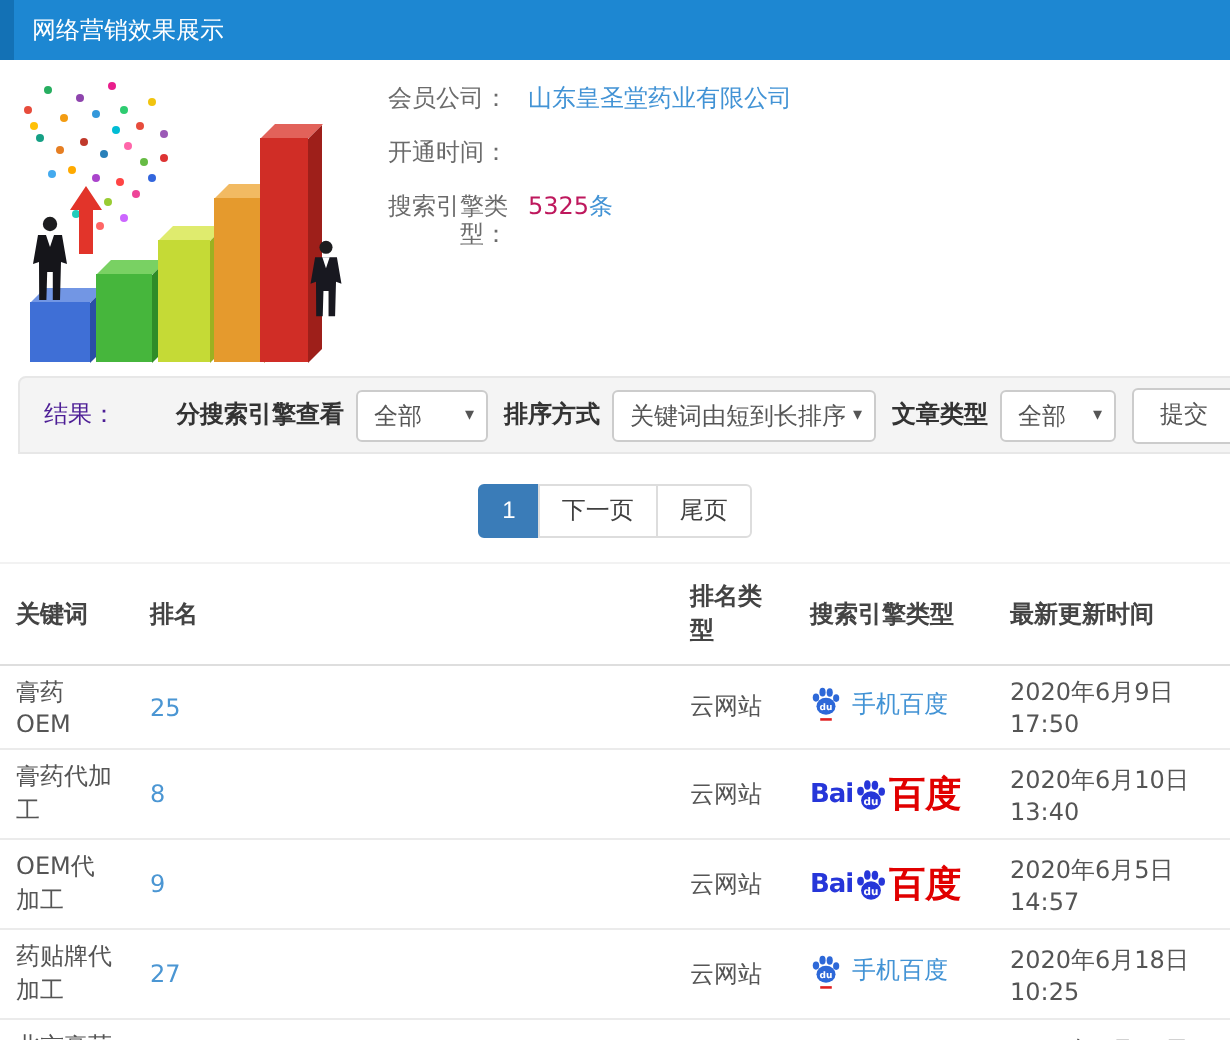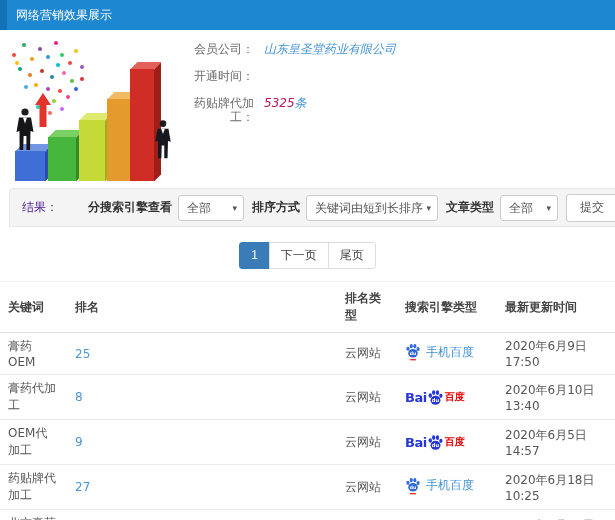--- a/index.html
+++ b/index.html
@@ -29,21 +29,21 @@
   .b4 { left: 107px; width: 25px; height: 82px; }
   .b4 .front{background:#e59a2d}.b4 .top{background:#f2ba62}.b4 .side{background:#b5751a}
   .b5 { left: 130px; width: 24px; height: 112px; }
   .b5 .front{background:#d02d26}.b5 .top{background:#e2625a}.b5 .side{background:#9e1f1a}
   .person { position: absolute; }
   .arrow-up { position: absolute; left: 35px; bottom: 58px; }
   .confetti-dot { position: absolute; border-radius: 50%; }
   .profile { flex: 1; padding-top: 7px; }
   .field-row { display: flex; margin-bottom: 13px; line-height: 14px; }
   .field-label { width: 72px; text-align: right; color: #6b6b6b; flex: 0 0 72px; }
-  .field-value { margin-left: 10px; color: #444; font-style: italic; }
+  .field-value { margin-left: 10px; color: #444; }
   .field-value.link { color: #4293d5; cursor: pointer; text-decoration: none; }
   .hl-num { color: #be185d; }
   .hl-suffix { color: #4293d5; }
   
   .filter-bar {
     margin-left: 9px; width: 610px; height: 39px; background: #f4f4f4;
     border: 1px solid #e7e7e7; border-radius: 4px 4px 0 0;
     display: flex; align-items: center; padding-left: 12px;
   }
   .result-label { color: #4c1d95; }
@@ -81,21 +81,21 @@
   }
   td {
     padding: 5px 8px; border-bottom: 1px solid #ebebeb; color: #555;
     vertical-align: middle; font-size: 12px; height: 27px;
   }
   td.rank { color: #4b96d3; cursor: pointer; }
   .engine-cell { display: inline-flex; align-items: center; }
   .m-label { color: #4293d5; margin-left: 5px; cursor: pointer; }
   .bd-logo { display: inline-flex; align-items: center; cursor: pointer; }
   .bd-bai { color: #2636d9; font-weight: bold; font-size: 13px; font-style: normal; letter-spacing: -0.5px; }
-  .bd-cn { color: #e10000; font-weight: bold; font-size: 10px; font-style: normal; margin-left: 1px; }
+  .bd-cn { color: #e10000; font-weight: bold; font-size: 18px; font-style: normal; margin-left: 1px; }
   svg.paw { vertical-align: middle; }
 </style>
 </head>
 <body>
 
 <div class="topbar">
   <span>网络营销效果展示</span>
 </div>
 
 <div class="info-section">
@@ -178,21 +178,21 @@
 
   <div class="profile">
     <div class="field-row">
       <span class="field-label">会员公司：</span>
       <span class="field-value link">山东皇圣堂药业有限公司</span>
     </div>
     <div class="field-row">
       <span class="field-label">开通时间：</span>
     </div>
     <div class="field-row">
-      <span class="field-label">药贴牌代加工：</span>
+      <span class="field-label">搜索引擎类型：</span>
       <span class="field-value">
         <span class="hl-num">5325</span><span class="hl-suffix">条</span>
       </span>
     </div>
   </div>
 </div>
 
 <div class="filter-bar">
   <span class="result-label">结果：</span>
   <div class="filter-controls">

